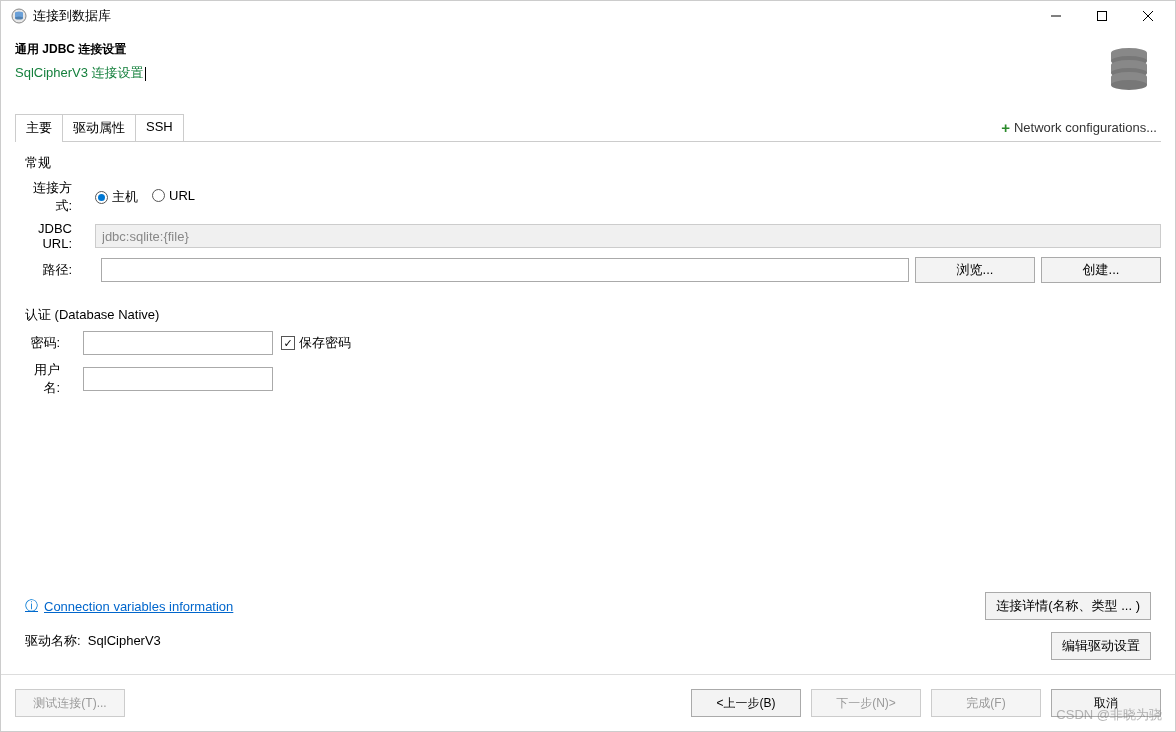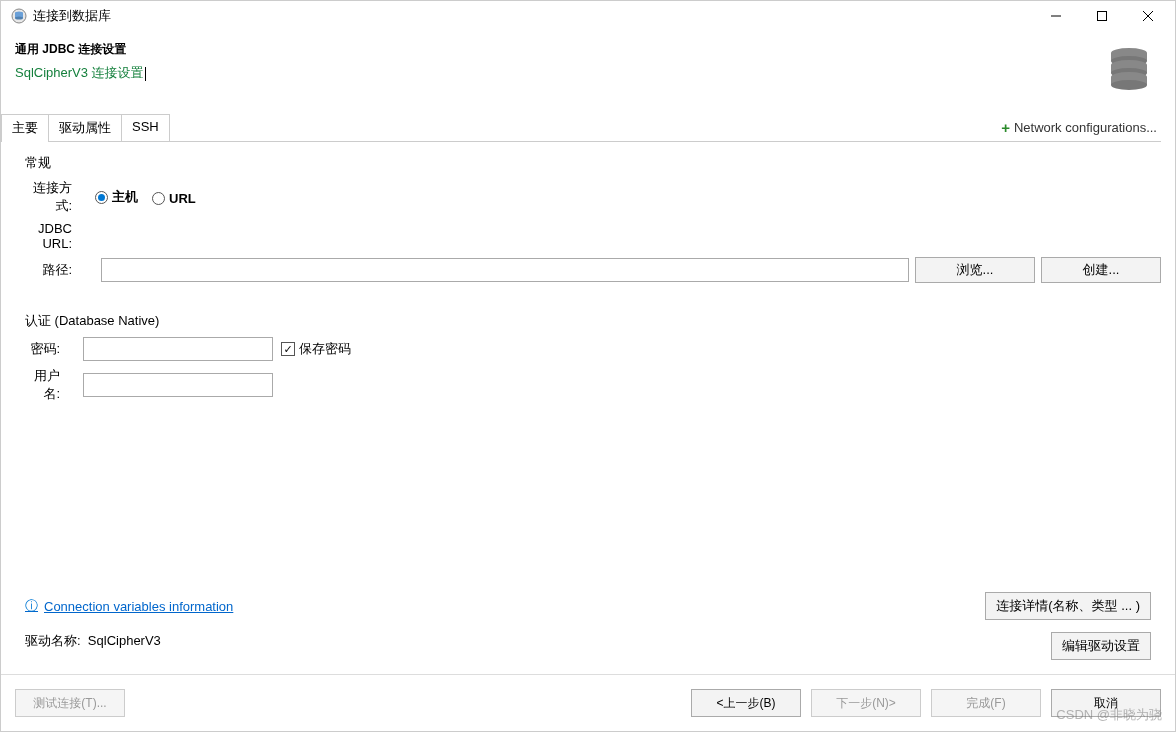--- a/index.html
+++ b/index.html
@@ -15,36 +15,36 @@
     
     
     .header { padding: 10px 14px 8px 14px; display: flex; align-items: flex-start; justify-content: space-between; border-bottom: 1px solid transparent; }
     .header-left { }
     .header-title { font-size: 12px; font-weight: bold; color: #000; margin-bottom: 6px; }
     .header-sub { font-size: 13px; color: #15803d; }
     .header-icon { width: 48px; height: 48px; margin-right: 8px; margin-top: 4px; }
     .db-cyl { fill: #888; }
     
     
-    .tab-row { display: flex; align-items: center; border-bottom: 1px solid #ccc; background: #fff; margin: 12px 14px 0 0; }
+    .tab-row { display: flex; align-items: center; border-bottom: 1px solid #ccc; background: #fff; margin: 12px 14px 0 14px; }
     .tabs { display: flex; }
     .tab { padding: 4px 10px; border: 1px solid #ccc; border-bottom: none; background: #fff; margin-right: -1px; cursor: default; font-size: 13px; }
     .tab.active { position: relative; background: #fff; }
     .tab.active::after { content:""; position:absolute; left:0; right:0; bottom:-1px; height:2px; background:#fff; }
     .tab-spacer { flex: 1; }
     .net-config { color: #333; cursor: pointer; padding-right: 4px; display: flex; align-items: center; gap: 4px; font-size: 13px; }
     .plus { color: #2a8a2a; font-weight: bold; font-size: 15px; }
     
     
     .form-area { flex: 1; padding: 6px 14px 0 14px; display: flex; flex-direction: column; overflow: hidden; }
     .section-title { font-size: 13px; color: #000; margin: 6px 0 4px 10px; }
     
     .form-row { display: flex; align-items: center; margin: 3px 0 3px 10px; }
     .form-label { width: 70px; text-align: right; padding-right: 23px; font-size: 13px; color: #000; }
-    .radio-group { display: flex; align-items: flex-end; gap: 14px; font-weight: bold; }
+    .radio-group { display: flex; align-items: flex-start; gap: 14px; }
     .radio { display: inline-flex; align-items: center; gap: 4px; }
     .radio-circle { width: 13px; height: 13px; border-radius: 50%; border: 1px solid #555; display: inline-flex; align-items: center; justify-content: center; background: #fff; }
     .radio-dot { width: 7px; height: 7px; border-radius: 50%; background: #0078d4; }
     
     .txt-input { border: 1px solid #aaa; height: 24px; padding: 0 6px; font-size: 13px; background: #fff; }
     .txt-input.readonly { background: #f0f0f0; color: #888; border-color: #ccc; }
     .txt-input.flex { flex: 1; }
     
     .path-row { display: flex; align-items: center; margin: 3px 0 3px 10px; gap: 6px; }
     .btn { border: 1px solid #aaa; background: #f3f3f3; height: 26px; padding: 0 12px; font-size: 13px; cursor: default; min-width: 100px; text-align: center; }
@@ -156,30 +156,31 @@
       </label>
       <label class="radio">
         <span class="radio-circle"></span>
         <span>URL</span>
       </label>
     </div>
   </div>
 
   <div class="form-row">
     <div class="form-label">JDBC URL:</div>
+    <input class="txt-input readonly flex" readonly="" value="jdbc:sqlite:{file}" style="">
   </div>
 
   <div class="path-row">
     <div class="form-label">路径:</div>
     <input class="txt-input flex" value="" style="">
     <button class="btn wide">浏览...</button>
     <button class="btn wide">创建...</button>
   </div>
 
-  <div class="section-title" style="margin-top:26px;">认证 (Database Native)</div>
+  <div class="section-title" style="margin-top:20px;">认证 (Database Native)</div>
 
   <div class="form-row">
     <div class="form-label" style="width:58px;">密码:</div>
     <input type="password" class="txt-input auth-user" value="" style="">
     <label class="checkbox-group">
       <span class="checkbox">
           <span class="check">✓</span>
         </span>
       <span>保存密码</span>
     </label>

